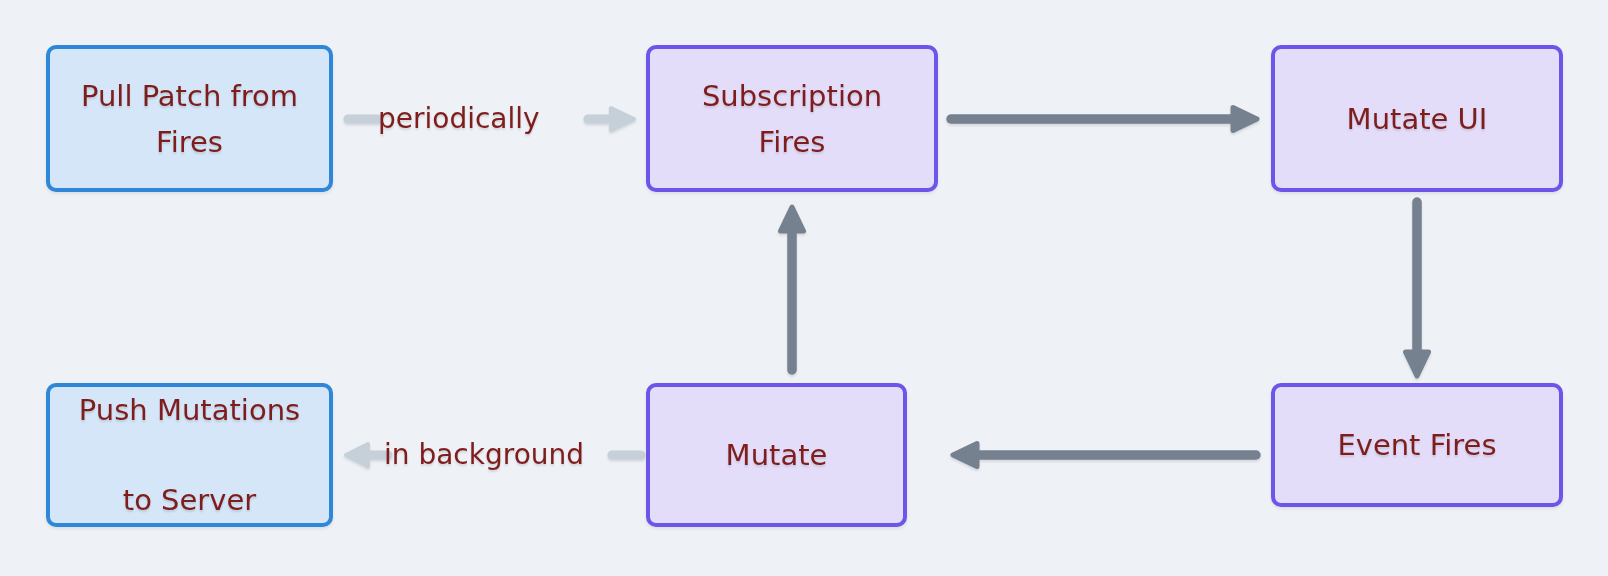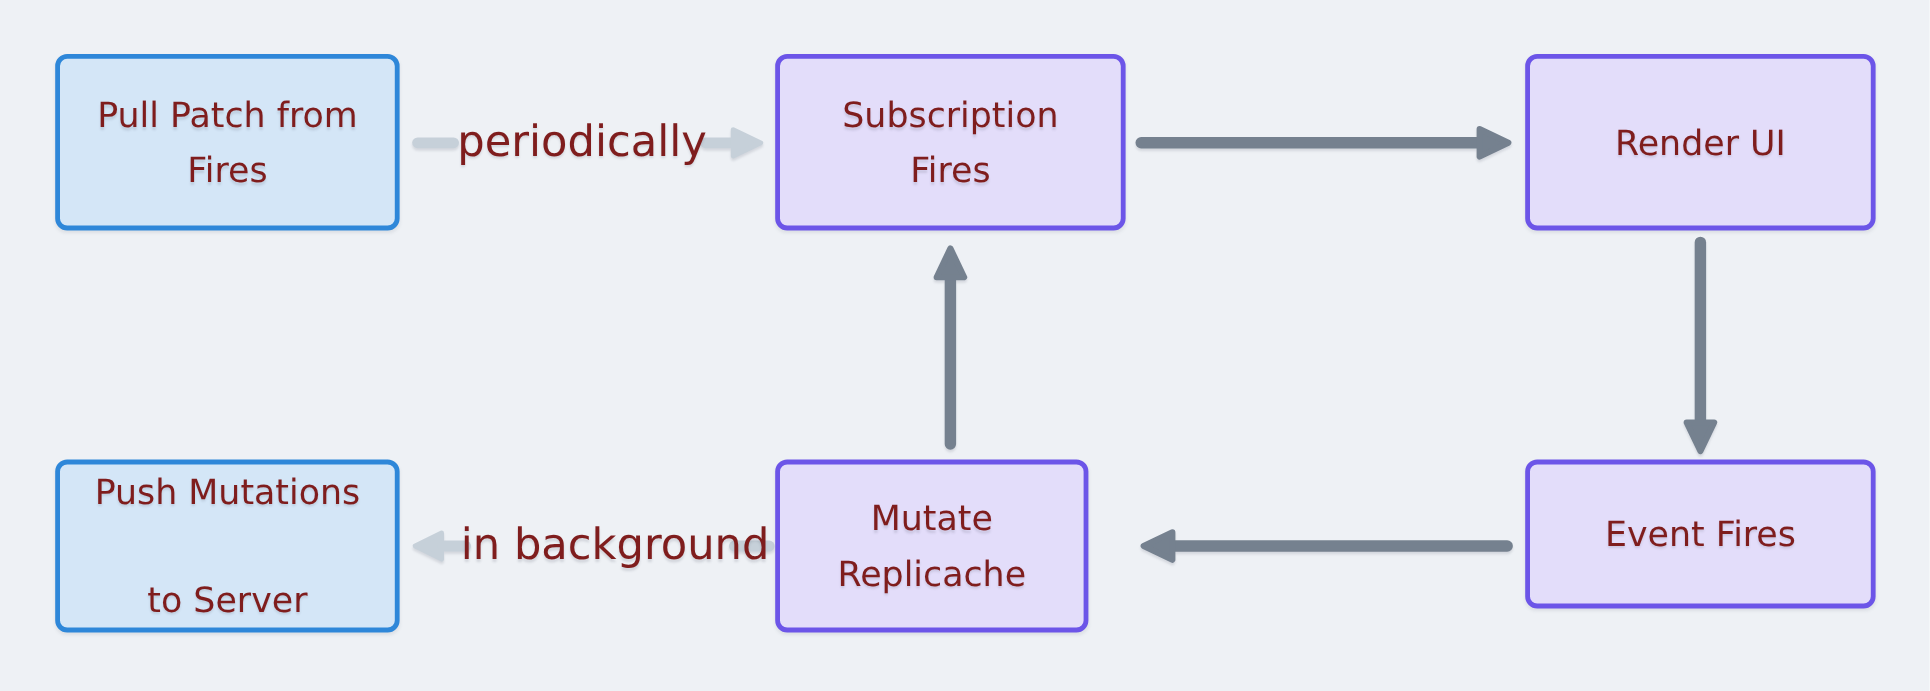--- a/index.html
+++ b/index.html
@@ -29,22 +29,22 @@
     box-shadow: 0 2px 3px rgba(60,70,90,0.10);
     text-shadow: 0 2px 2px rgba(60,70,90,0.16);
   }
   .node.blue   { background: #d4e6f7; border-color: #2e87d9; }
   .node.purple { background: #e3ddfa; border-color: #6c55e8; }
   .nline { display: block; white-space: nowrap; }
   .edge-label {
     position: absolute;
     height: 48px;
     line-height: 48px;
-    text-align: center;
-    font-size: 36px;
+    text-align: left;
+    font-size: 28px;
     white-space: nowrap;
     text-shadow: 0 2px 2px rgba(60,70,90,0.16);
   }
   svg.edges {
     position: absolute;
     left: 0; top: 0;
     pointer-events: none;
     filter: drop-shadow(0 2px 1px rgba(60,70,90,0.15));
   }
   .edark      { stroke: #75818f; stroke-width: 9.5; stroke-linecap: round; fill: none; }
@@ -96,32 +96,31 @@
     <span class="nline">Pull Patch from</span>
     <span class="nline">Fires</span>
   </div>
 
   <div class="node purple" style="left:646px; top:45px; width:292px; height:147px;">
     <span class="nline">Subscription</span>
     <span class="nline">Fires</span>
   </div>
 
   <div class="node purple" style="left:1271px; top:45px; width:292px; height:147px;">
-    <span class="nline">Render UI</span>
+    <span class="nline">Mutate UI</span>
     <span class="nline"></span>
   </div>
 
   <div class="node blue" style="left:46px; top:383px; width:287px; height:144px;justify-content:space-between;">
     <span class="nline">Push Mutations</span>
     <span class="nline">to Server</span>
   </div>
 
   <div class="node purple" style="left:646px; top:383px; width:261px; height:144px;">
     <span class="nline">Mutate</span>
-    <span class="nline">Replicache</span>
   </div>
 
   <div class="node purple" style="left:1271px; top:383px; width:292px; height:124px;">
     <span class="nline">Event Fires</span>
     <span class="nline"></span>
   </div>
 
   <div class="edge-label" style="left:378px; top:95px; width:214px;">periodically</div>
 
   <div class="edge-label" style="left:384px; top:431px; width:226px;">in background</div>

